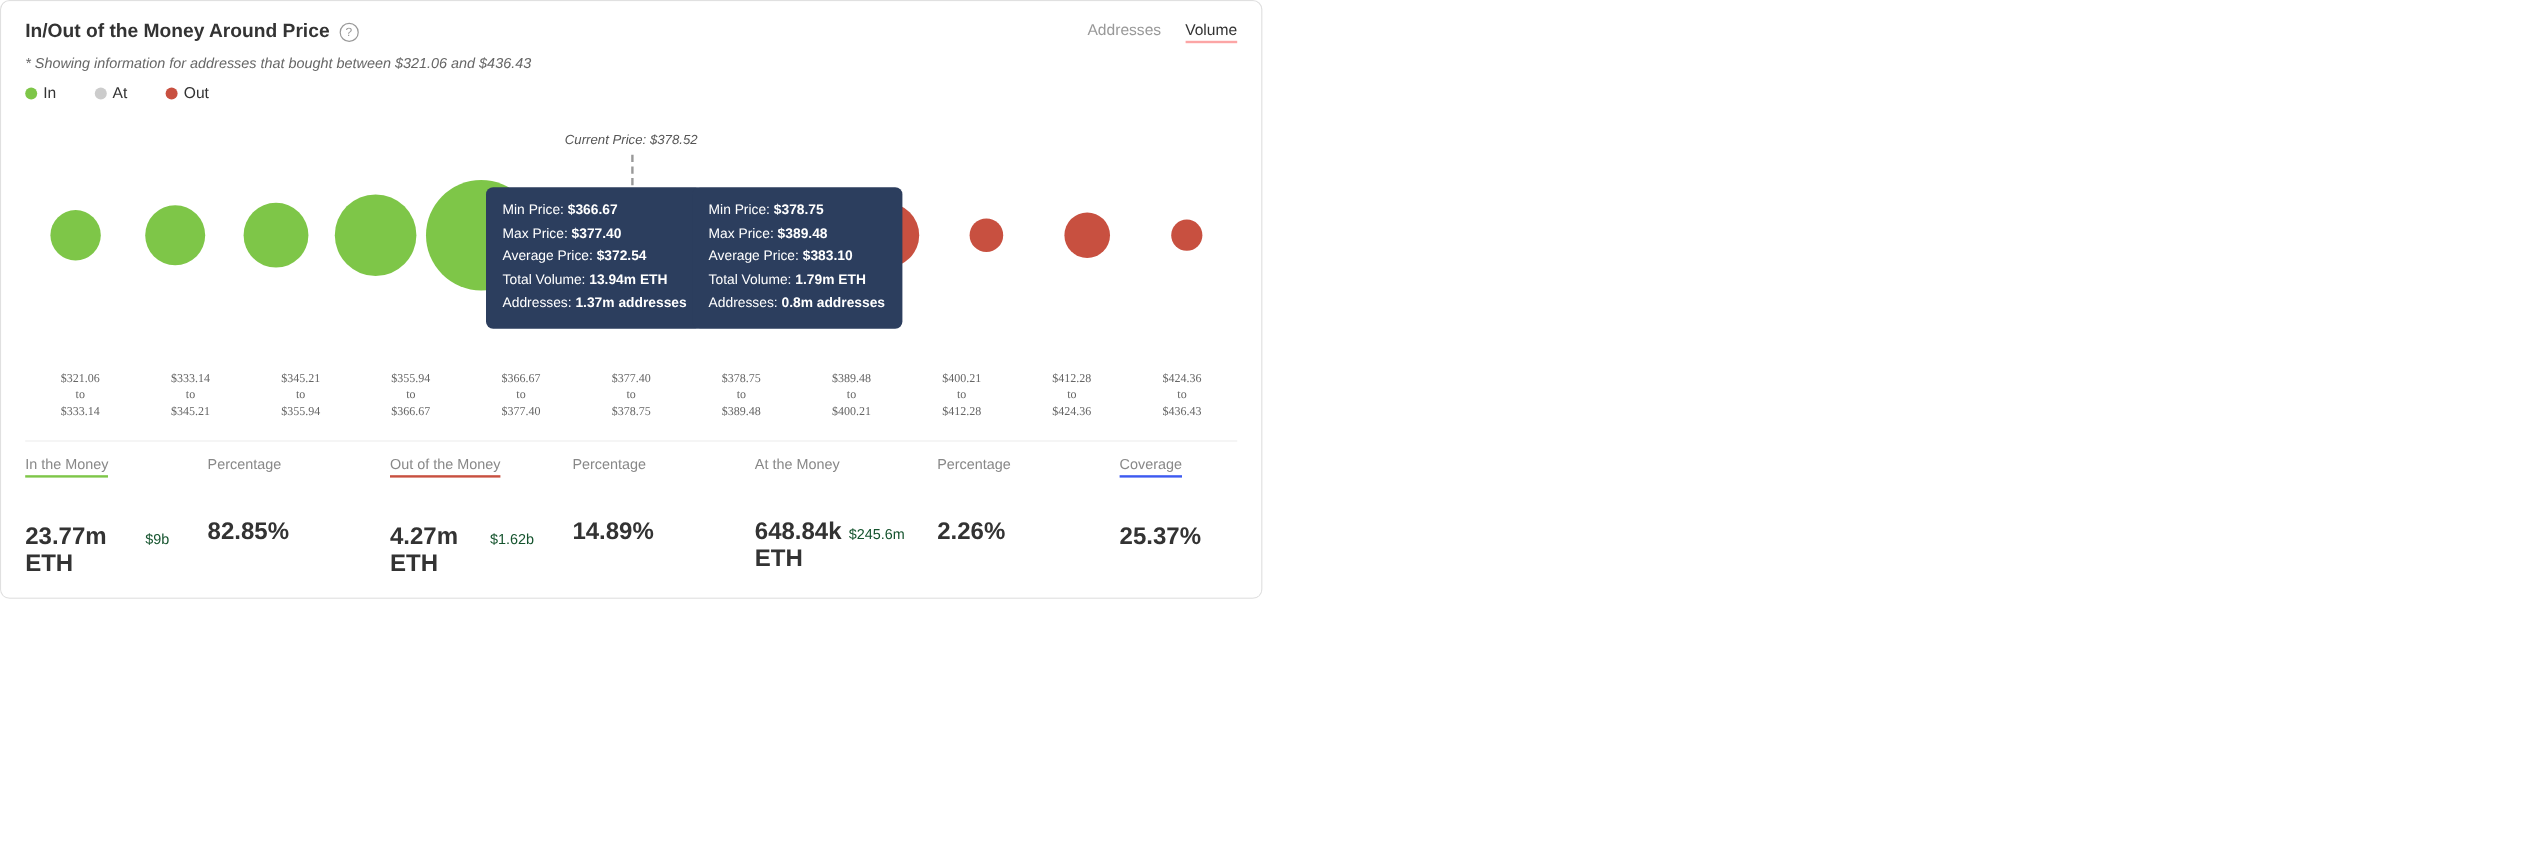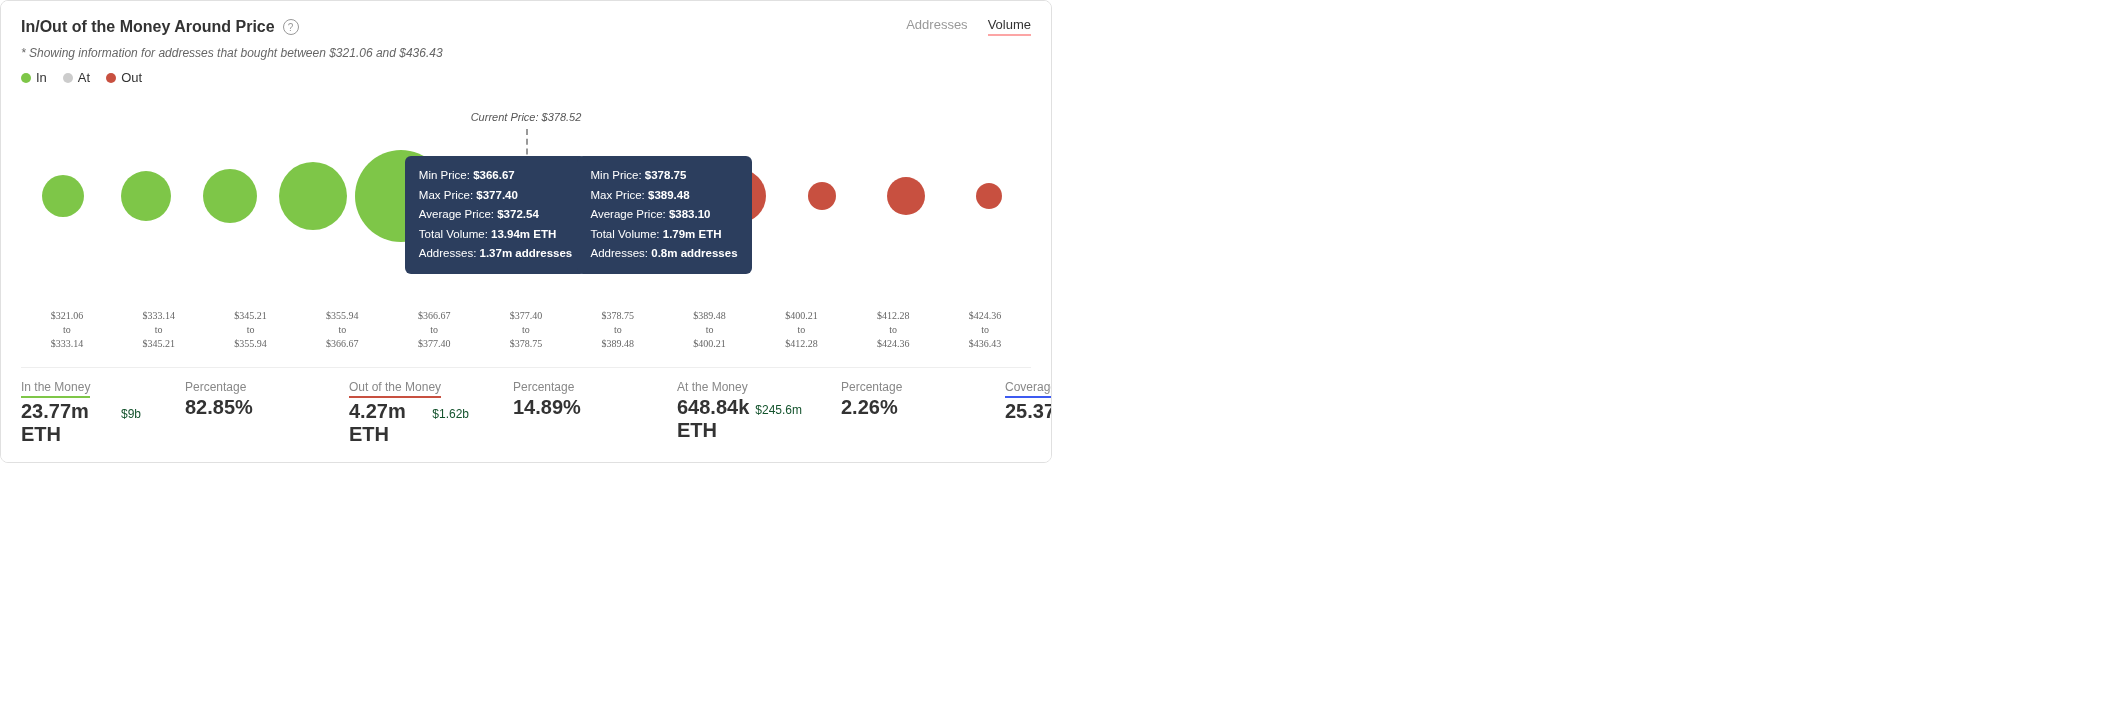--- a/index.html
+++ b/index.html
@@ -61,21 +61,21 @@
       font-weight: 500;
     }
     .subtitle {
       font-size: 12px;
       color: #666;
       margin-bottom: 10px;
       font-style: italic;
     }
     .legend {
       display: flex;
-      gap: 16px;
+      gap: 32px;
       align-items: flex-start;
       margin-bottom: 16px;
     }
     .legend-item {
       display: flex;
       align-items: center;
       gap: 5px;
       font-size: 13px;
     }
     .legend-dot {
@@ -160,21 +160,21 @@
       top: 55px;
       left: 38%;
     }
     .tooltip.right {
       top: 55px;
       left: 55%;
     }
     .tooltip span.bold { font-weight: 700; }
     .stats-row {
       display: flex;
-      gap: 12px;
+      gap: 0;
       margin-top: 16px;
       padding-top: 12px;
       border-top: 1px solid #eee;
     }
     .stat-group {
       display: flex;
       flex-direction: column;
       min-width: 120px;
       margin-right: 32px;
     }
@@ -194,20 +194,21 @@
       padding-bottom: 2px;
     }
     .stat-underline-blue {
       border-bottom: 2px solid #3d5af1;
       padding-bottom: 2px;
     }
     .stat-value {
       font-size: 20px;
       font-weight: 700;
       color: #333;
+      margin-top: 36px;
     }
     .stat-sub {
       font-size: 12px;
       color: #14532d;
       margin-left: 6px;
     }
     .stat-value-row {
       display: flex;
       align-items: baseline;
     }

